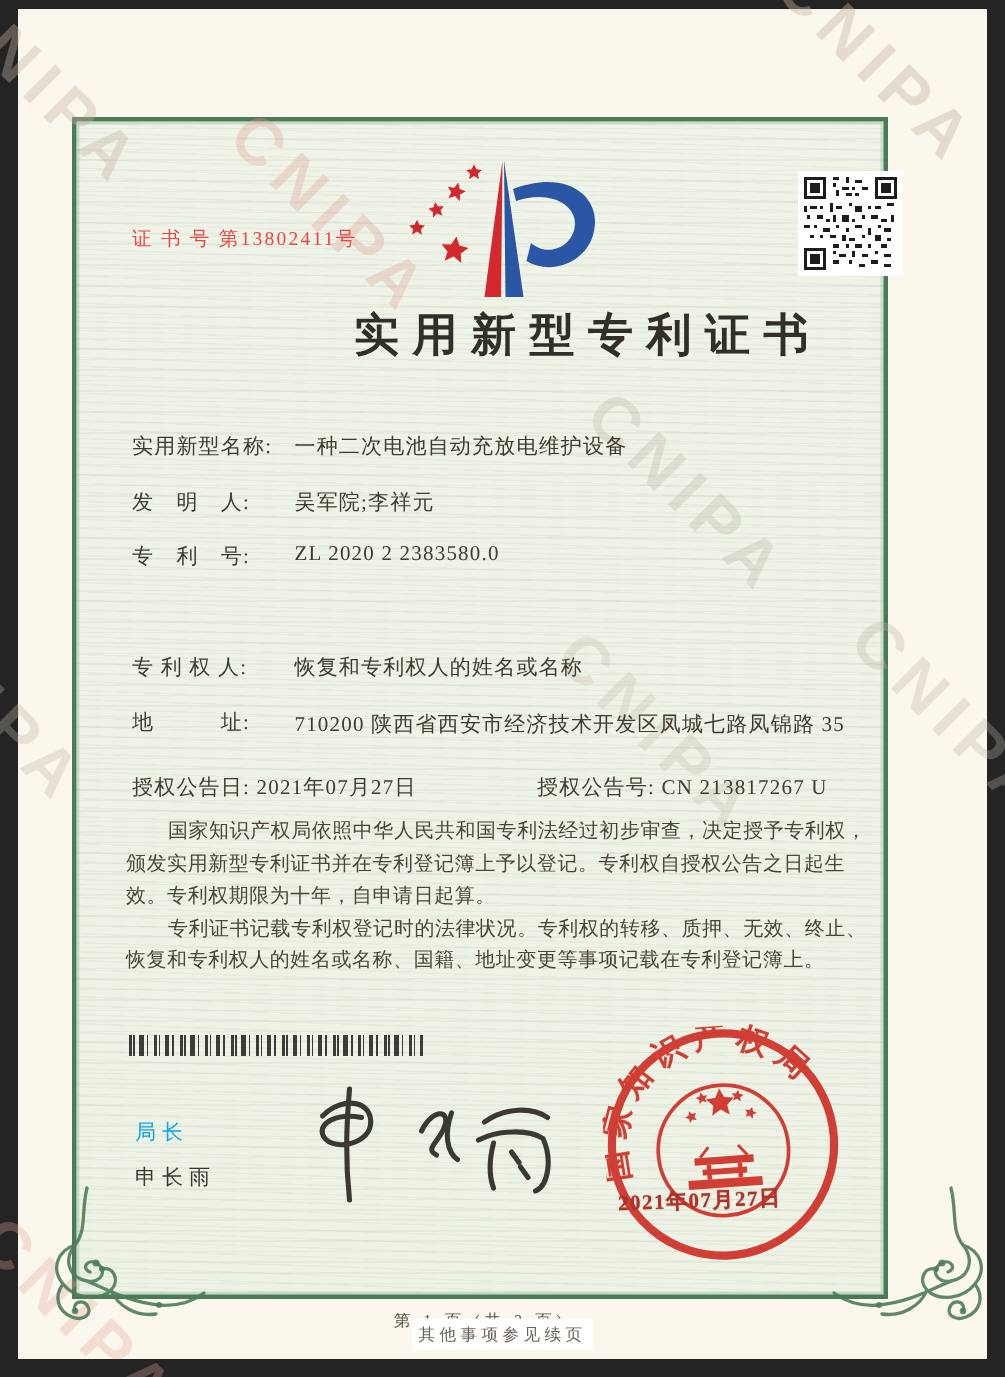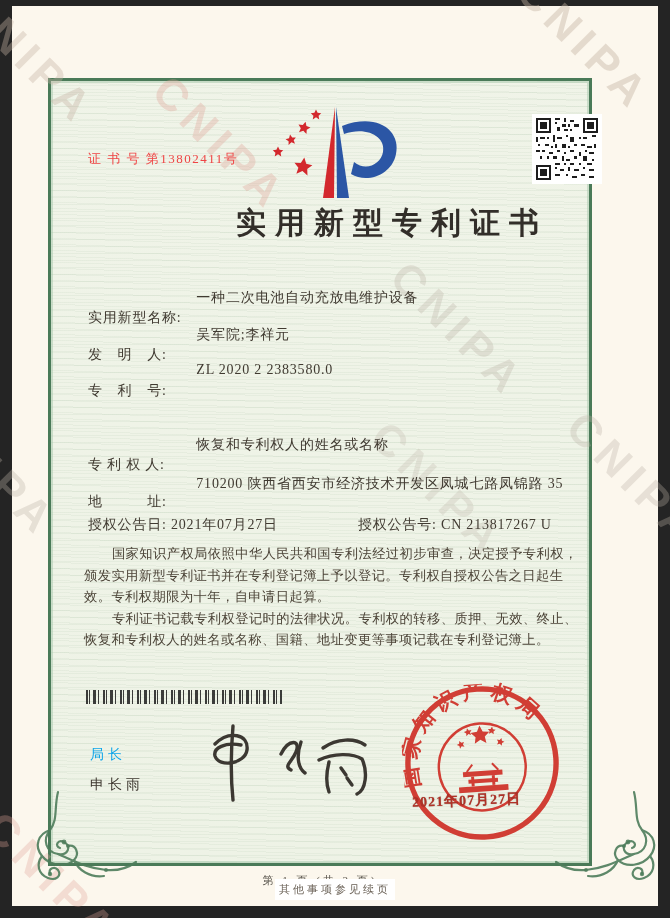--- a/index.html
+++ b/index.html
@@ -28,21 +28,21 @@
              repeating-linear-gradient(2deg,  rgba(110,152,112,.07) 0 1px, rgba(0,0,0,0) 1px 6px),
              repeating-linear-gradient(0deg,  rgba(110,152,112,.08) 0 1px, rgba(0,0,0,0) 1px 7px),
              linear-gradient(rgba(238,243,231,.88), rgba(236,242,229,.88)); }
   .content { position:absolute; inset:0; z-index:4; }
   .cert-no { position:absolute; left:88px; top:110px; font-size:13px; letter-spacing:1.5px; color:#ef4444;margin-top:40px; }
   .logo { position:absolute; left:263px; top:102px; width:154px; height:102px; }
   .qr { position:absolute; left:532px; top:114px; width:70px; height:70px; background:#fff; padding:4px; }
   .title { position:absolute; left:48px; top:203px; width:500px; text-align:right;
            font-size:30px; font-weight:bold; letter-spacing:9px; color:#322e29; }
   .row { position:absolute; left:88px; width:486px; font-size:14px; color:#403a31; letter-spacing:.8px; }
-  .lbl { display:inline-block; min-width:104px; vertical-align:top;margin-top:20px; }
+  .lbl { display:inline-block; min-width:104px; vertical-align:top; }
   .val { display:inline-block; vertical-align:top; }
   .r1{top:289px} .r2{top:326px} .r3{top:362px} .r4{top:398px} .r5{top:436px}
   .addr{top:473px} .addr .val div{line-height:21px;}
   .grant{top:516px}
   .grant .g2{position:absolute; left:270px; top:0;}
   .body-text { position:absolute; left:84px; top:543px; width:506px;
                font-size:13.3px; line-height:21.5px; color:#4c4438; letter-spacing:.4px; }
   .body-text p { text-indent:2.1em; }
   .barcode { position:absolute; left:86px; top:690px; width:196px; height:14px; opacity:.85;
              background:repeating-linear-gradient(90deg,

